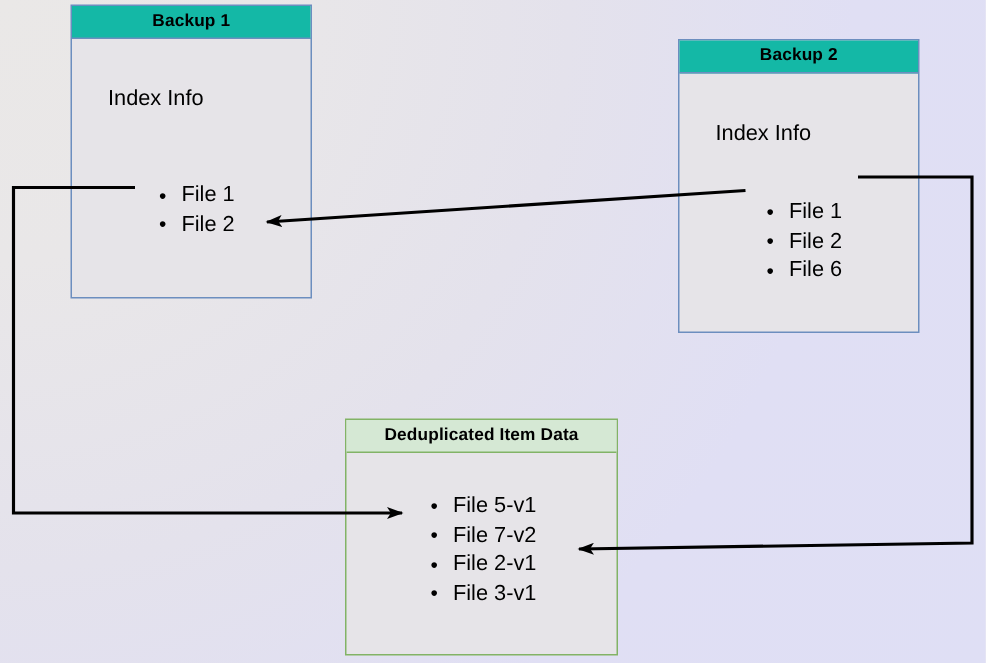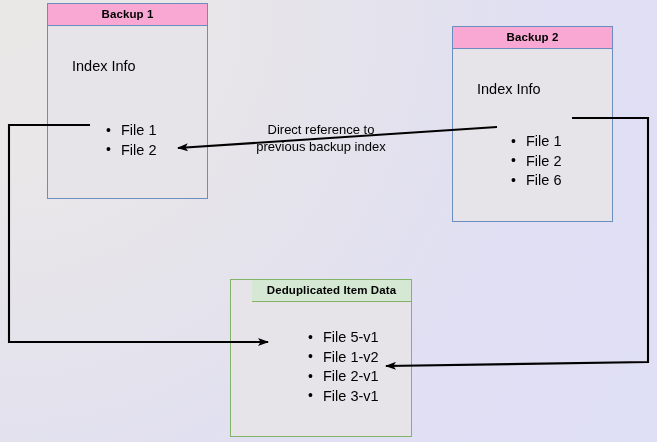--- a/index.html
+++ b/index.html
@@ -25,31 +25,30 @@
 
   
   .box {
     position: absolute;
     box-sizing: border-box;
     border: 1.6px solid #6c8ebf;
     background: #e6e4e8;
   }
   .box.green {
     border-color: #82b366;
-    padding-left: 21px;
   }
   .box-header {
     box-sizing: border-box;
     height: 22px;
     line-height: 21px;
     text-align: center;
     font-size: 11.5px;
     font-weight: bold;
     color: #000000;
-    background: #f9a8d4;
+    background: #14b8a6;
     border-bottom: 1.6px solid #6c8ebf;
     letter-spacing: 0.1px;
   }
   .box.green .box-header {
     background: #d5e8d4;
     border-bottom-color: #82b366;
   }
   .box-body {
     position: relative;
     height: calc(100% - 22px);
@@ -134,29 +133,27 @@
         <li>File 6</li>
       </ul>
     </div>
   </div>
 
   <div class="box green" id="box-dedup" style="left:230px; top:279px; width:182px; height:158px;">
     <div class="box-header">Deduplicated Item Data</div>
     <div class="box-body">
       <ul class="file-list" style="left:42px; top:26px;">
         <li>File 5-v1</li>
-        <li>File 1-v2</li>
+        <li>File 7-v2</li>
         <li>File 2-v1</li>
         <li>File 3-v1</li>
       </ul>
     </div>
   </div>
 
-  <div class="caption" style="left:243px; top:122px; width:156px;">Direct reference to
-previous backup index</div>
 
   <svg id="connectors" viewBox="0 0 657 442">
     <defs>
       <marker id="arrowhead" markerWidth="11" markerHeight="8" refX="10" refY="4" orient="auto" markerUnits="userSpaceOnUse">
         <path d="M0,0 L11,4 L0,8 L2.6,4 Z" fill="#000000"></path>
       </marker>
     </defs>
 
     <path d="M 90,125 L 9,125 L 9,342 L 268,342" fill="none" stroke="#000000" stroke-width="2.1" stroke-linecap="butt" stroke-linejoin="miter" marker-end="url(#arrowhead)"></path>
 

